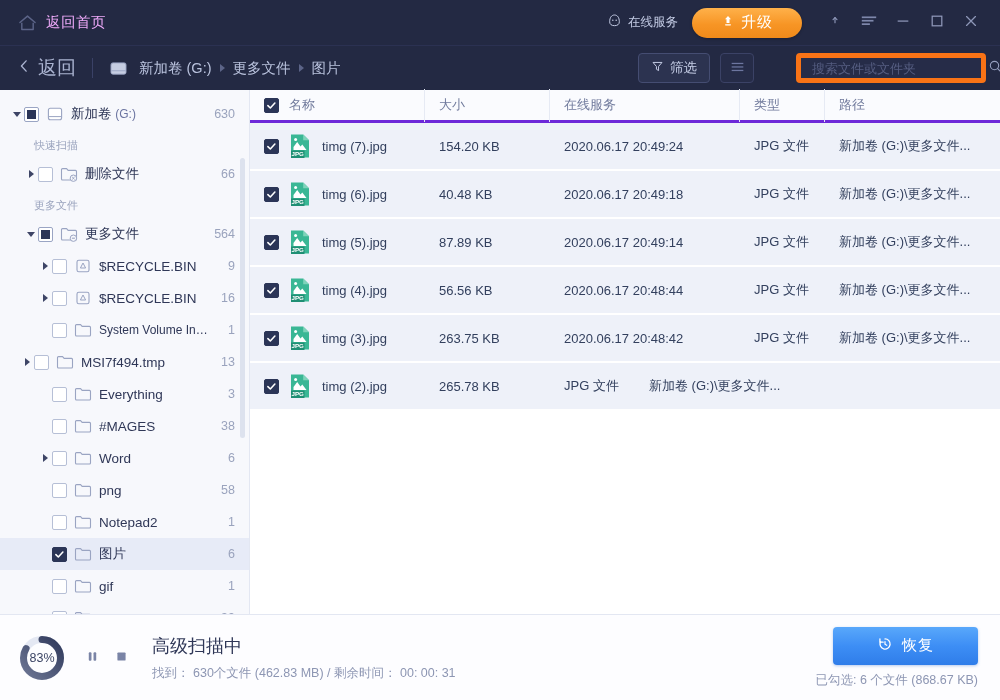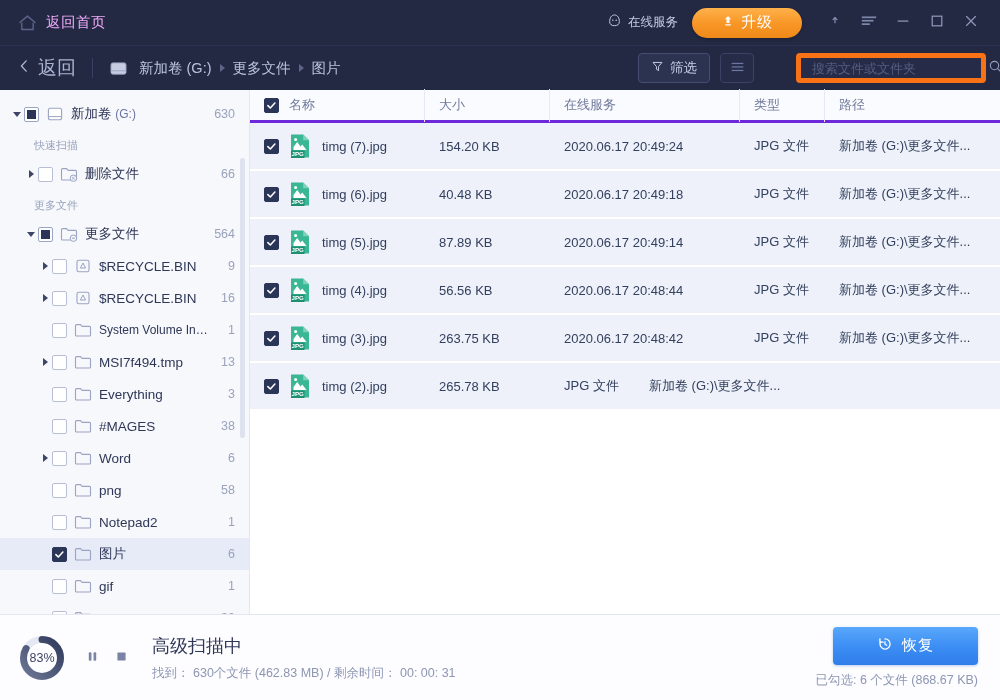--- a/index.html
+++ b/index.html
@@ -410,21 +410,21 @@
           </div>
           <div class="tree-row" style="padding-left:38px">
             <span class="tw"></span>
             <span class="cb"></span>
             <span class="node-ico"><svg viewBox="0 0 18 16" width="18" height="16">
                 <path d="M1.5 3.6 A1 1 0 0 1 2.5 2.6 H6.6 L8.1 4.4 H15.5 A1 1 0 0 1 16.5 5.4 V13 A1 1 0 0 1 15.5 14 H2.5 A1 1 0 0 1 1.5 13 Z" fill="none" stroke="#9aa4c2" stroke-width="1.1" stroke-linejoin="round"></path>
               </svg></span>
             <span class="node-lbl small">System Volume Inf...</span>
             <span class="node-cnt">1</span>
           </div>
-          <div class="tree-row" style="padding-left:38px">
+          <div class="tree-row" style="padding-left:20px">
             <span class="tw">
               <span class="tri-right"></span>
             </span>
             <span class="cb"></span>
             <span class="node-ico"><svg viewBox="0 0 18 16" width="18" height="16">
                 <path d="M1.5 3.6 A1 1 0 0 1 2.5 2.6 H6.6 L8.1 4.4 H15.5 A1 1 0 0 1 16.5 5.4 V13 A1 1 0 0 1 15.5 14 H2.5 A1 1 0 0 1 1.5 13 Z" fill="none" stroke="#9aa4c2" stroke-width="1.1" stroke-linejoin="round"></path>
               </svg></span>
             <span class="node-lbl">MSI7f494.tmp</span>
             <span class="node-cnt">13</span>
           </div>

